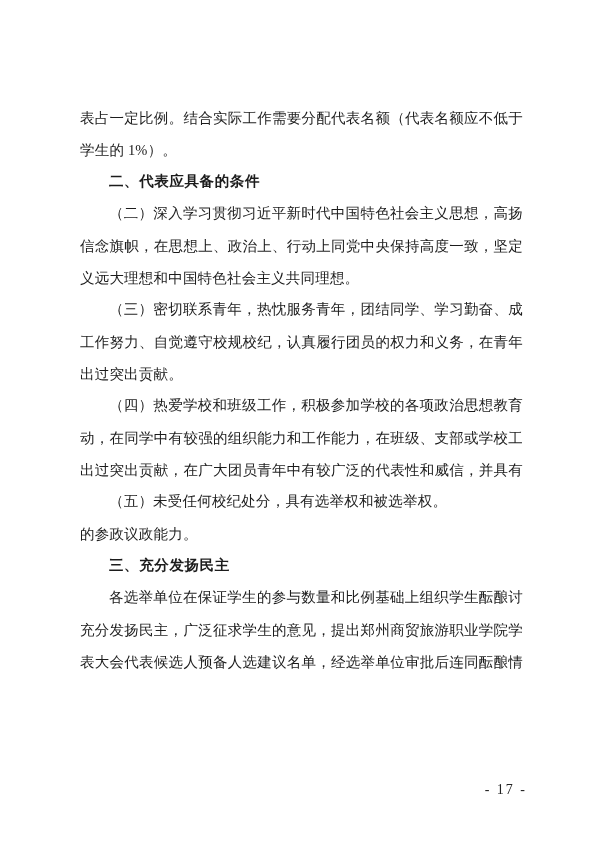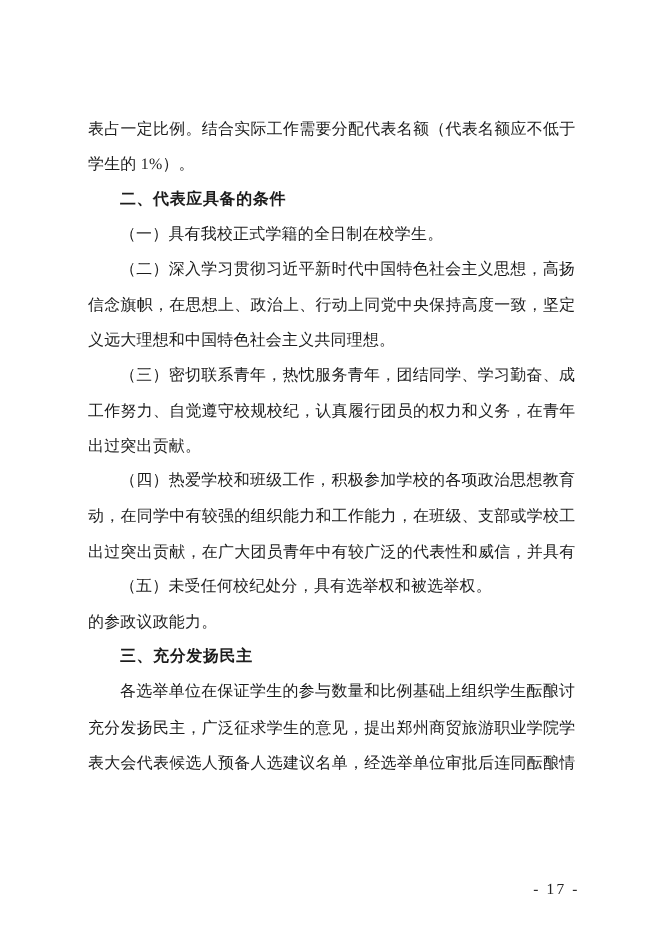--- a/index.html
+++ b/index.html
@@ -43,38 +43,37 @@
   .line.indent {
     text-indent: 2em;
     font-family: Liberation Mono, monospace;
   }
   .line.bold {
     font-weight: bold;
     letter-spacing: 0.6px;
   }
   .page-number {
     position: absolute;
-    top: 800px;
+    top: 780px;
     right: 73px;
     font-size: 14px;
     line-height: 20px;
     letter-spacing: 2px;
     color: #222222;
     text-align: center;
   }
 </style>
 </head>
 <body>
 
 <div class="page">
   <div class="text-block">
     <div class="line fill">表占一定比例。结合实际工作需要分配代表名额（代表名额应不低于全院</div>
     <div class="line">学生的 1%）。</div>
     <div class="line bold indent">二、代表应具备的条件</div>
-    <div class="line indent">（一）具有我校正式学籍的全日制在校学生。</div>
     <div class="line indent fill">（二）深入学习贯彻习近平新时代中国特色社会主义思想，高扬理想</div>
     <div class="line fill">信念旗帜，在思想上、政治上、行动上同党中央保持高度一致，坚定共产主</div>
     <div class="line">义远大理想和中国特色社会主义共同理想。</div>
     <div class="line indent fill">（三）密切联系青年，热忱服务青年，团结同学、学习勤奋、成绩优良、</div>
     <div class="line fill">工作努力、自觉遵守校规校纪，认真履行团员的权力和义务，在青年团员中</div>
     <div class="line">出过突出贡献。</div>
     <div class="line indent fill">（四）热爱学校和班级工作，积极参加学校的各项政治思想教育等活</div>
     <div class="line fill">动，在同学中有较强的组织能力和工作能力，在班级、支部或学校工作中做</div>
     <div class="line fill">出过突出贡献，在广大团员青年中有较广泛的代表性和威信，并具有一定</div>
     <div class="line indent">（五）未受任何校纪处分，具有选举权和被选举权。</div>

